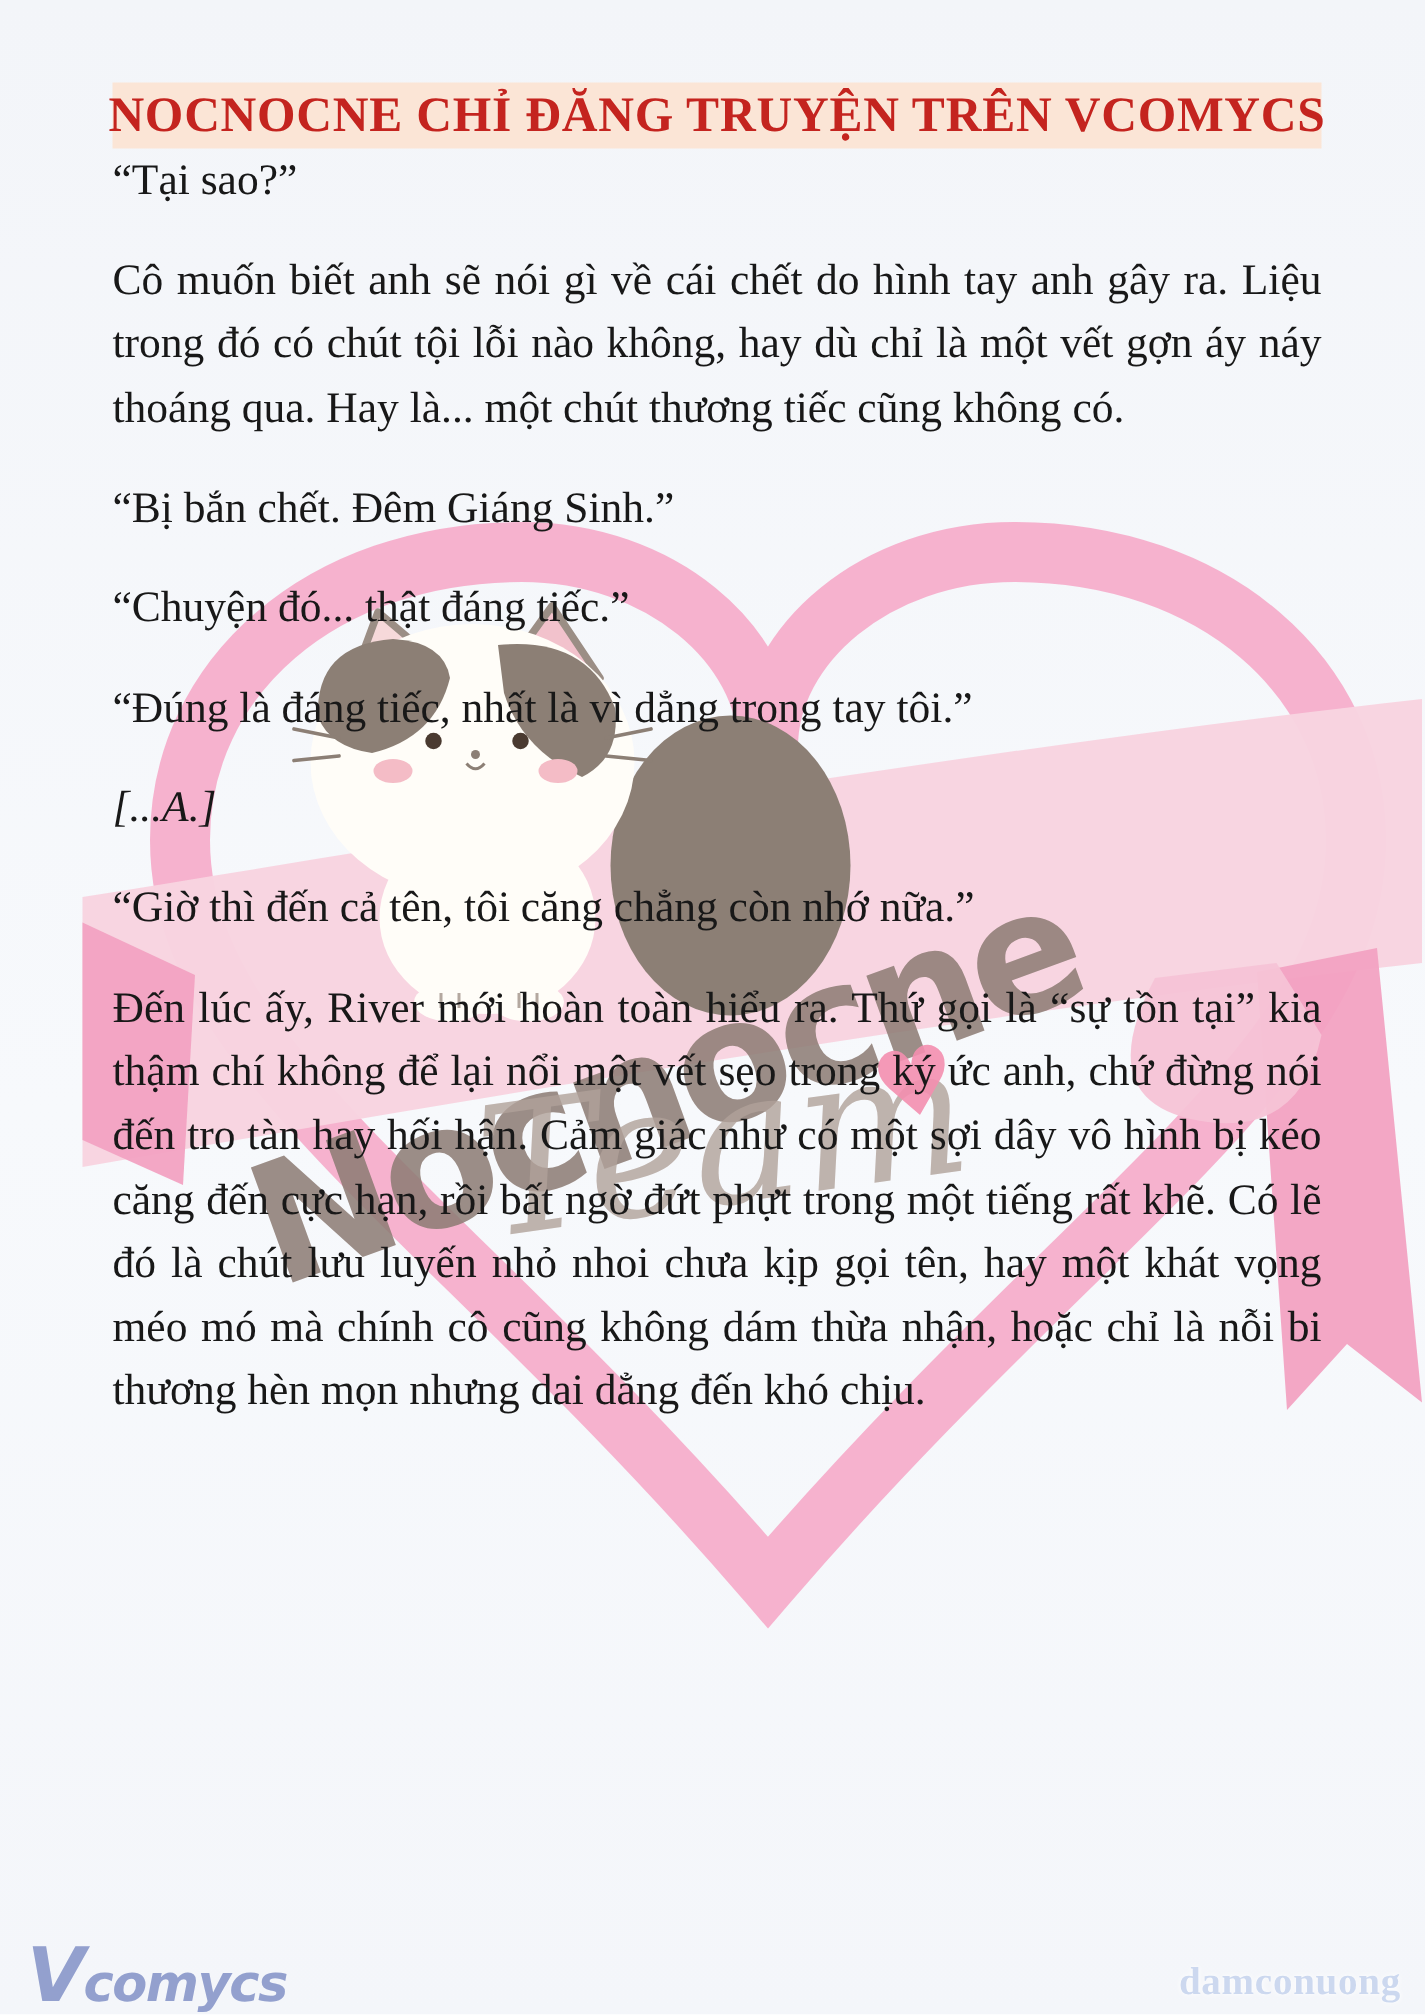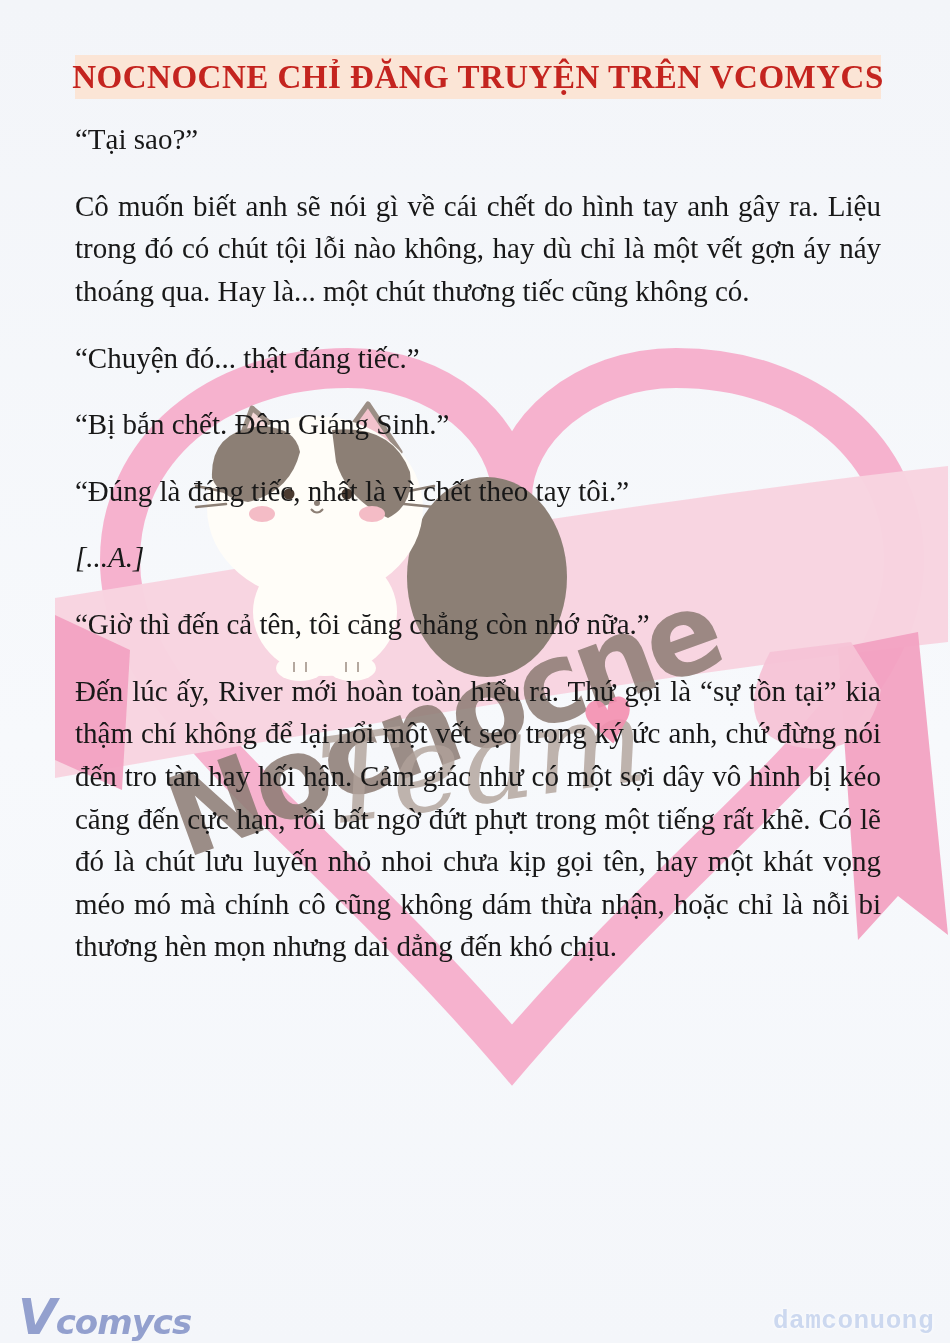--- a/index.html
+++ b/index.html
@@ -14,21 +14,20 @@
     position:absolute;left:0;top:0;width:950px;height:1343px;
     pointer-events:none;
   }
   .content{
     position:absolute;left:75px;top:55px;width:806px;
   }
   .banner{
     height:44px;
     background:#fbe5d6;
     display:flex;align-items:center;justify-content:center;
-    margin-bottom:19px;
   }
   .banner span{
     color:#c4241f;
     font-family:"Liberation Serif",serif;
     font-weight:bold;
     font-size:33px;
     letter-spacing:.5px;
     white-space:nowrap;
   }
   .para{
@@ -43,21 +42,21 @@
   .vlogo{
     position:absolute;left:18px;top:1288px;
     font-family:"DejaVu Sans",sans-serif;
     font-style:italic;font-weight:bold;
     font-size:34px;color:#93a0ce;
     letter-spacing:-1px;
   }
   .vlogo::first-letter{ font-size:50px; }
   .dcn{
     position:absolute;right:16px;top:1306px;
-    font-family:Liberation Mono, monospace;
+    font-family:Liberation Serif, serif;
     font-weight:bold;font-size:26px;
     color:#ccd8ef;
     letter-spacing:.5px;
     text-shadow:0 0 4px #ffffff,0 0 1px #ffffff;
   }
 </style>
 </head>
 <body>
 
 <div class="page">
@@ -108,23 +107,23 @@
     <text x="586" y="748" font-family="'DejaVu Sans',sans-serif" font-size="62" fill="#f48fb0" opacity="0.9" transform="rotate(-10 586 748)">♥</text>
   </svg>
 
   <div class="content">
     <div class="banner">
       <span>NOCNOCNE CHỈ ĐĂNG TRUYỆN TRÊN VCOMYCS</span>
     </div>
     <div id="paras">
         <p class="para quote">“Tại sao?”</p>
         <p class="para body">Cô muốn biết anh sẽ nói gì về cái chết do hình tay anh gây ra. Liệu trong đó có chút tội lỗi nào không, hay dù chỉ là một vết gợn áy náy thoáng qua. Hay là... một chút thương tiếc cũng không có.</p>
+        <p class="para quote">“Bị bắn chết. Đêm Giáng Sinh.”</p>
         <p class="para quote">“Chuyện đó... thật đáng tiếc.”</p>
-        <p class="para quote">“Bị bắn chết. Đêm Giáng Sinh.”</p>
-        <p class="para quote">“Đúng là đáng tiếc, nhất là vì chết theo tay tôi.”</p>
+        <p class="para quote">“Đúng là đáng tiếc, nhất là vì dẳng trong tay tôi.”</p>
         <p class="para aside">[...A.]</p>
         <p class="para quote">“Giờ thì đến cả tên, tôi căng chẳng còn nhớ nữa.”</p>
         <p class="para body">Đến lúc ấy, River mới hoàn toàn hiểu ra. Thứ gọi là “sự tồn tại” kia thậm chí không để lại nổi một vết sẹo trong ký ức anh, chứ đừng nói đến tro tàn hay hối hận. Cảm giác như có một sợi dây vô hình bị kéo căng đến cực hạn, rồi bất ngờ đứt phựt trong một tiếng rất khẽ. Có lẽ đó là chút lưu luyến nhỏ nhoi chưa kịp gọi tên, hay một khát vọng méo mó mà chính cô cũng không dám thừa nhận, hoặc chỉ là nỗi bi thương hèn mọn nhưng dai dẳng đến khó chịu.</p>
       </div>
   </div>
 
   <div class="vlogo">Vcomycs</div>
   <div class="dcn">damconuong</div>
 
 </div>

